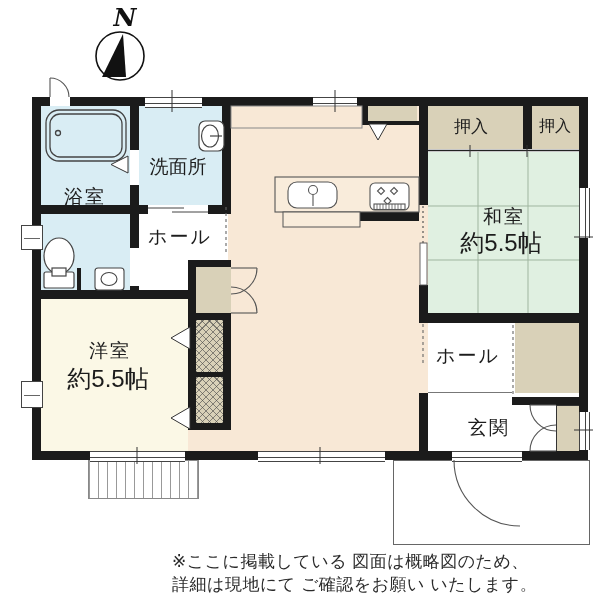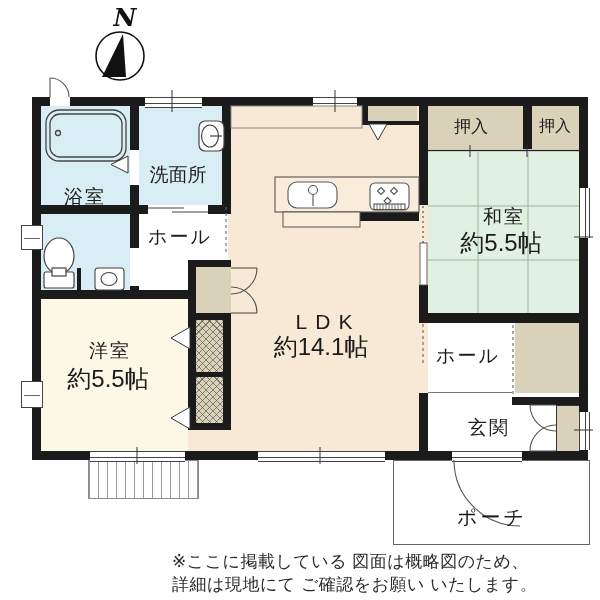--- a/index.html
+++ b/index.html
@@ -214,30 +214,27 @@
 
     <g>
       <circle cx="120" cy="56" r="24" fill="#fff" stroke="#111" stroke-width="1.6"></circle>
       <polygon points="123,34 102,77 126,77" fill="#111"></polygon>
     </g>
   </svg>
 
   <div class="nlab" style="left:125px;top:17px;">N</div>
 
   <div class="lbl" style="left:85px;top:197px;letter-spacing:2px;">浴室</div>
-  <div class="lbl" style="left:178px;top:167px;margin-top:8px;">洗面所</div>
+  <div class="lbl" style="left:178px;top:167px;">洗面所</div>
   <div class="lbl" style="left:180px;top:237px;letter-spacing:2px;">ホール</div>
   <div class="lbl" style="left:110px;top:351px;letter-spacing:2px;">洋室</div>
   <div class="lbl small" style="left:108px;top:379px;">約5.5帖</div>
-  <div class="lbl" style="left:328px;top:322px;font-size:21px;letter-spacing:8px;">LDK</div>
-  <div class="lbl small" style="left:321px;top:347px;">約14.1帖</div>
   <div class="lbl" style="left:471px;top:126px;font-size:17px;">押入</div>
   <div class="lbl" style="left:555px;top:126px;font-size:16px;">押入</div>
   <div class="lbl" style="left:504px;top:217px;letter-spacing:2px;">和室</div>
   <div class="lbl small" style="left:501px;top:243px;">約5.5帖</div>
   <div class="lbl" style="left:468px;top:356px;letter-spacing:2px;">ホール</div>
   <div class="lbl" style="left:489px;top:428px;letter-spacing:2px;">玄関</div>
-  <div class="lbl" style="left:492px;top:517px;font-size:20px;letter-spacing:3px;">ポーチ</div>
 
   <div class="note" style="left:172px;top:573px;">詳細は現地にて ご確認をお願い いたします。</div>
   <div class="note" style="left:172px;top:550px;">※ここに掲載している 図面は概略図のため、</div>
 
 </div>
 
 </body></html>

